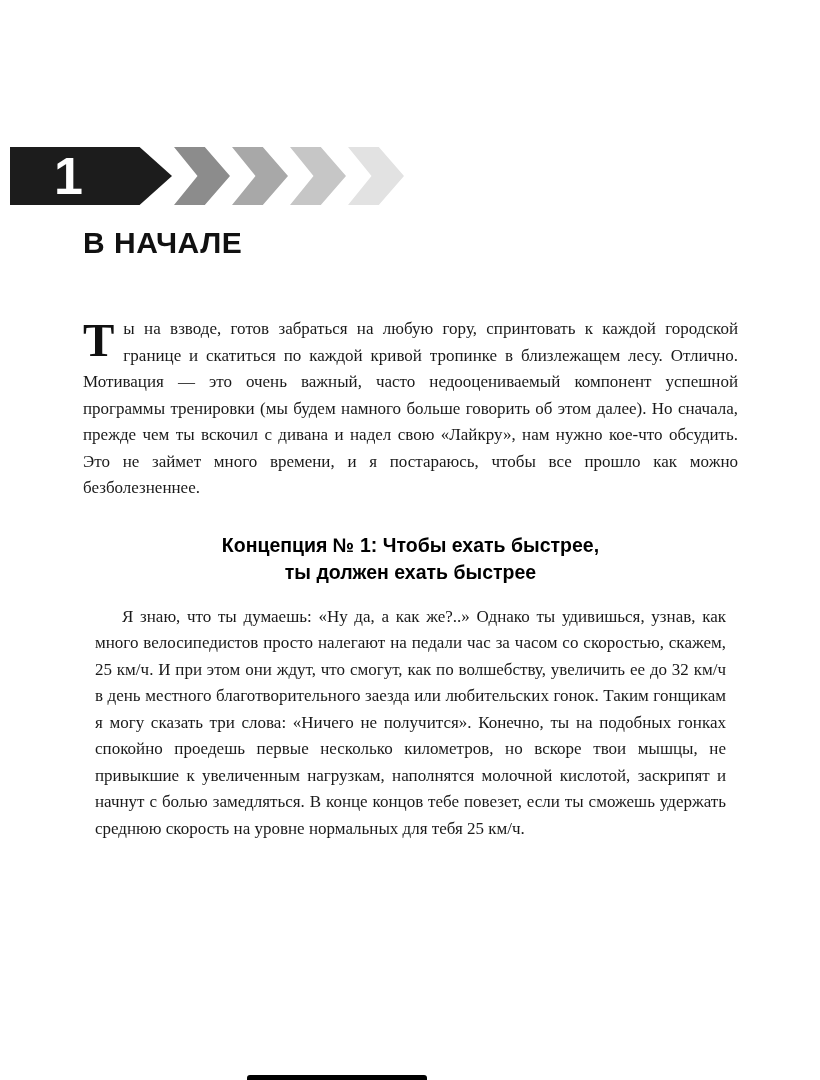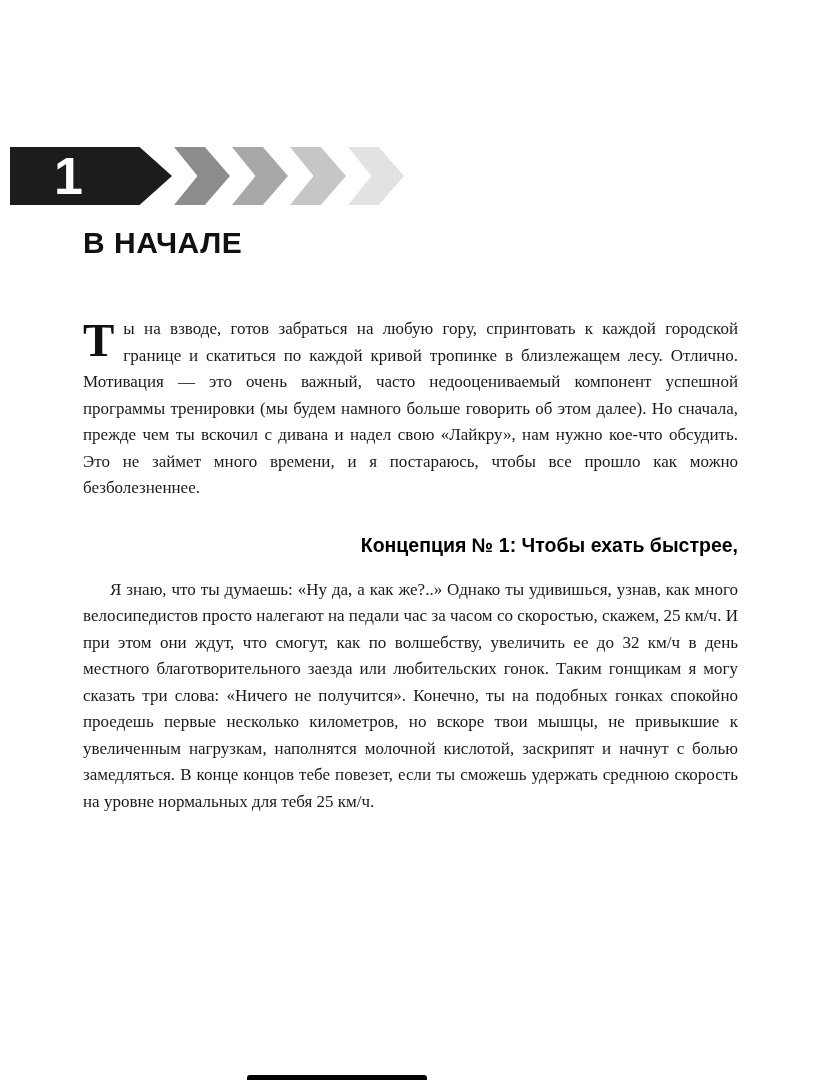--- a/index.html
+++ b/index.html
@@ -35,24 +35,24 @@
     position:absolute; left:83px; top:316px; width:655px;
     font-size:17px; line-height:26.5px; text-align:justify; color:#191919;
   }
   .dropcap {
     float:left; font-weight:bold; font-size:47px; line-height:42px;
     padding:3px 9px 0 0; color:#111111;
   }
   .section-heading {
     font-family:"Liberation Sans", sans-serif; font-weight:bold;
     font-size:19.5px; line-height:27px; color:#000000;
-    text-align:right; margin-top:30px; margin-bottom:18px;
+    text-align:center; margin-top:30px; margin-bottom:18px;
   }
   .section-heading span { display:block; }
-  .para-indent { text-indent:27px; margin:0; }
+  .para-indent { text-indent:27px; margin:12px; }
 
   
   .bottom-mark {
     position:absolute; left:247px; bottom:0; width:180px; height:5px;
     background:#000000; border-radius:3px 3px 0 0;
   }
 </style>
 </head>
 <body>
 
@@ -71,20 +71,21 @@
   <h1 class="chapter-title">В НАЧАЛЕ</h1>
 
   <div class="body-text">
 
     <p>
       <span class="dropcap">Т</span><span>ы на взводе, готов забраться на любую гору, спринтовать к каждой городской границе и скатиться по каждой кривой тропинке в близлежащем лесу. Отлично. Мотивация — это очень важный, часто недооцениваемый компонент успешной программы тренировки (мы будем намного больше говорить об этом далее). Но сначала, прежде чем ты вскочил с дивана и надел свою «Лайкру», нам нужно кое-что обсудить. Это не займет много времени, и я постараюсь, чтобы все прошло как можно безболезненнее.</span>
     </p>
 
     <h2 class="section-heading">
       <span>Концепция № 1: Чтобы ехать быстрее,</span>
+      <span>ты должен ехать быстрее</span>
     </h2>
 
     <p class="para-indent">Я знаю, что ты думаешь: «Ну да, а как же?..» Однако ты удивишься, узнав, как много велосипедистов просто налегают на педали час за часом со скоростью, скажем, 25 км/ч. И при этом они ждут, что смогут, как по волшебству, увеличить ее до 32 км/ч в день местного благотворительного заезда или любительских гонок. Таким гонщикам я могу сказать три слова: «Ничего не получится». Конечно, ты на подобных гонках спокойно проедешь первые несколько километров, но вскоре твои мышцы, не привыкшие к увеличенным нагрузкам, наполнятся молочной кислотой, заскрипят и начнут с болью замедляться. В конце концов тебе повезет, если ты сможешь удержать среднюю скорость на уровне нормальных для тебя 25 км/ч.</p>
 
   </div>
 
   <div class="bottom-mark"></div>
 
 </div>
 

